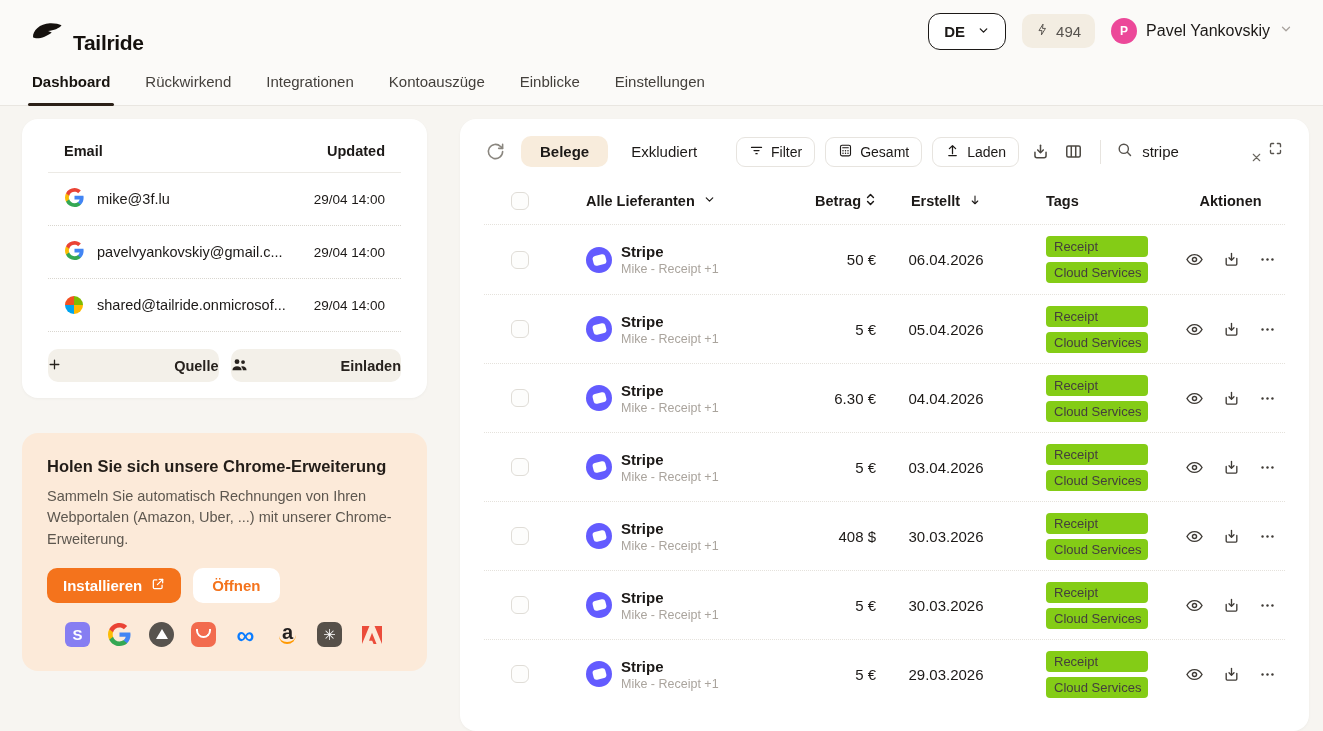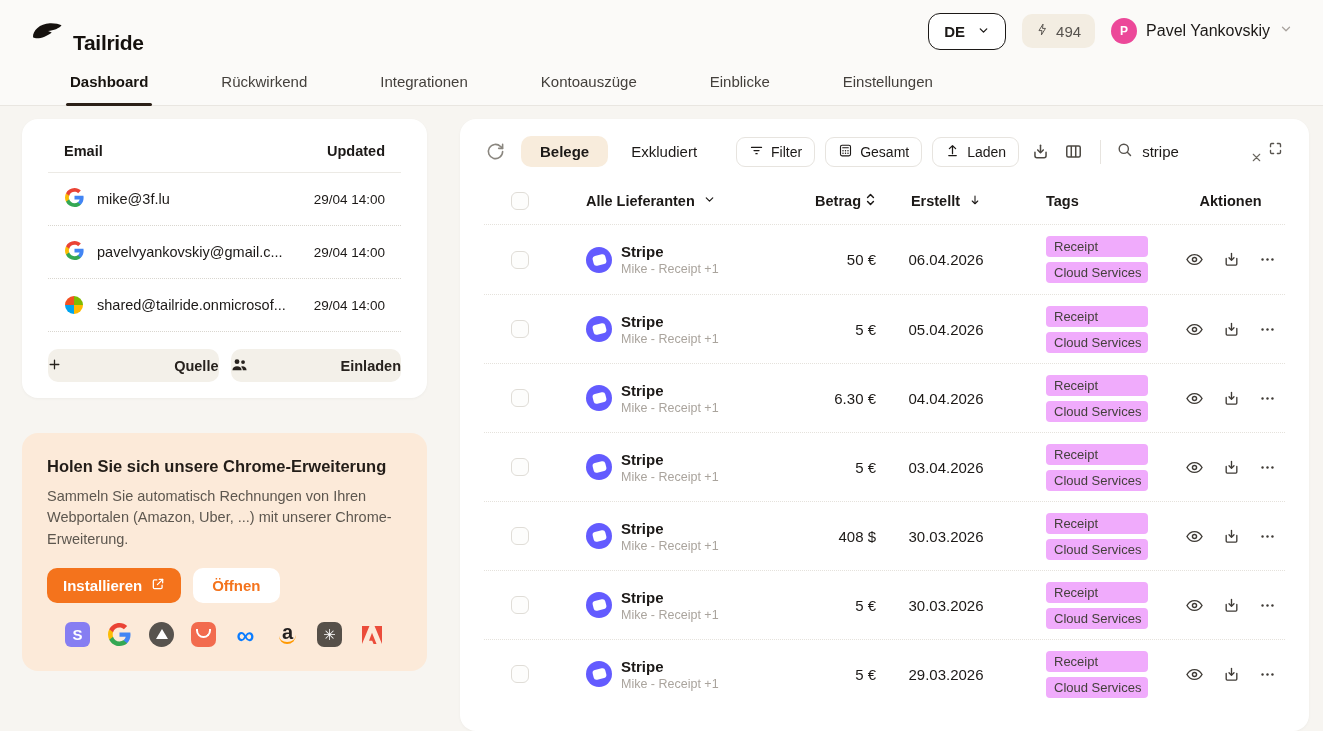--- a/index.html
+++ b/index.html
@@ -38,21 +38,21 @@
   }
   .user-name { font-size:16px; font-weight:500; }
   .user-chip svg { color:#a8a29e; }
 
   
   .nav {
     display:flex; gap:31px; padding:0 30px; background:#fbfaf8;
     border-bottom:1px solid #e9e6e1;
   }
   .nav-tab {
-    position:relative; padding:11px 2px 15px; font-size:15px; color:#44403c; cursor:pointer;margin-left:38px;
+    position:relative; padding:11px 2px 15px; font-size:15px; color:#44403c; cursor:pointer;
   }
   .nav-tab.active { color:#17130f; font-weight:700; }
   .nav-tab.active::after {
     content:""; position:absolute; left:-2px; right:-2px; bottom:-1px;
     height:3px; background:#2c2118; border-radius:2px;
   }
 
   
   .content { flex:1; display:flex; gap:33px; padding:13px 17px 0 22px; align-items:flex-start; }
   .left-col { width:405px; flex:none; display:flex; flex-direction:column; gap:35px; }
@@ -153,21 +153,21 @@
     content:""; position:absolute; left:6.5px; top:8px; width:13px; height:10px;
     background:#fff; border-radius:3px; transform:rotate(-14deg);
   }
   .supplier-txt { display:flex; flex-direction:column; gap:2px; }
   .supplier-name { font-size:15px; font-weight:600; color:#1c1917; }
   .supplier-sub { font-size:12.5px; color:#aaa49d; }
   .cell-amount { text-align:right; font-size:15px; }
   .cell-date { text-align:center; font-size:15px; }
   .cell-tags { padding-left:30px; display:flex; flex-direction:column; gap:5px; }
   .tag {
-    background:#f0abfc; border-radius:4px; padding:3px 8px; font-size:13px;
+    background:#84cc16; border-radius:4px; padding:3px 8px; font-size:13px;
     color:#44403c; width:102px; white-space:nowrap;
   }
   .cell-actions { display:flex; justify-content:center; gap:15px; }
   .cell-actions .icon-btn { color:#3f3b36; }
 </style>
 </head>
 <body>
 
 <div class="app">
 

